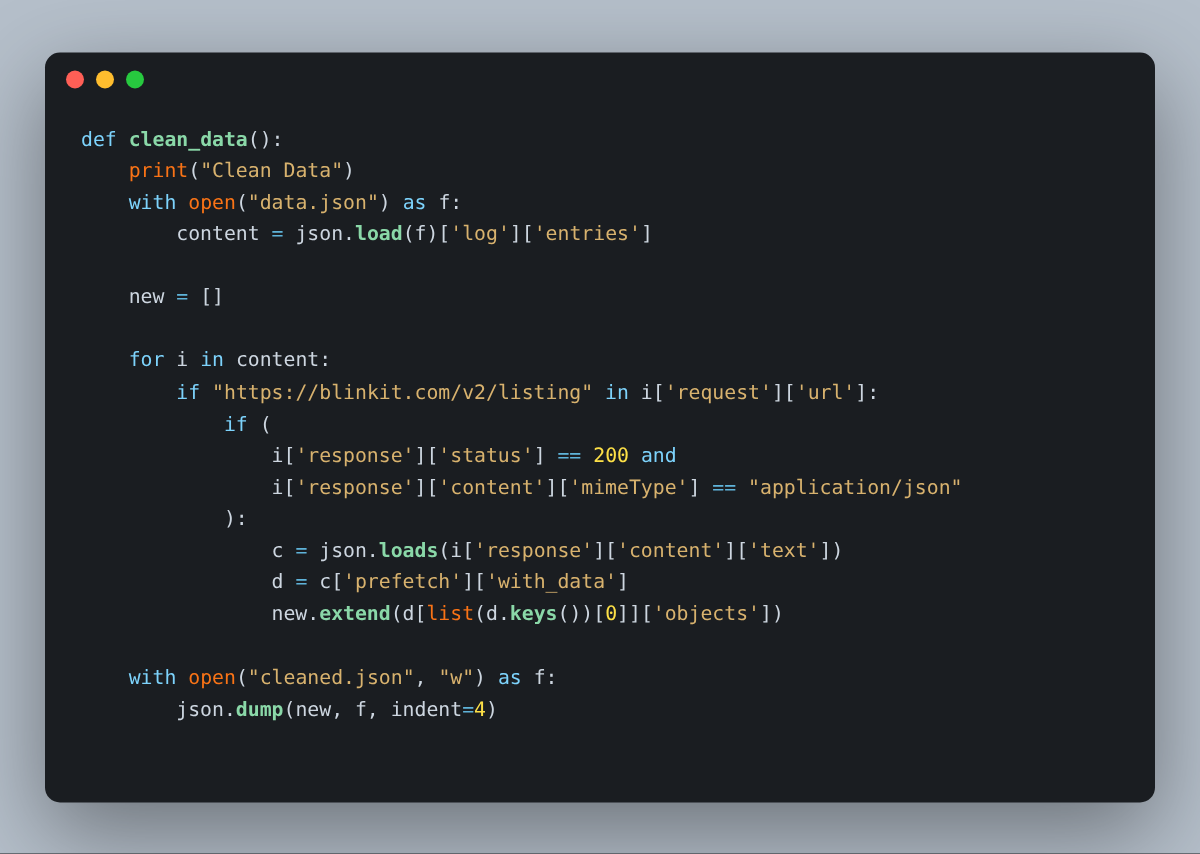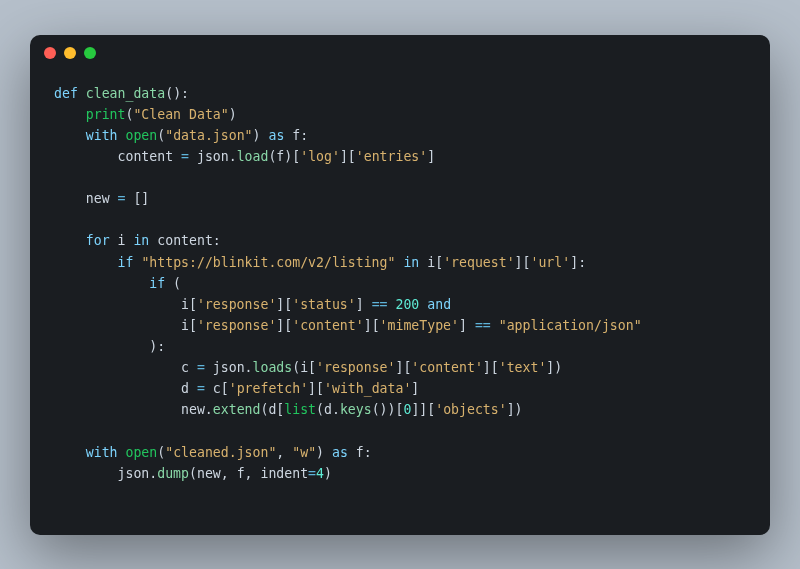--- a/index.html
+++ b/index.html
@@ -36,27 +36,27 @@
     .dot-yellow { background: #ffbd2e; }
     .dot-green { background: #27c93f; }
     .code {
       padding: 12px 24px;
       font-size: 13.2px;
       line-height: 1.6;
       color: #c9d1d9;
       white-space: pre;
     }
     .kw { color: #7dd3fc; }
-    .fn { color: #8ad8a8; }
+    .fn { color: #8ad8a8; font-weight: bold; }
     .pn { color: #cdd6e0; }
     .str { color: #d8b26e; }
     .op { color: #5fb3d9; }
-    .num { color: #5eead4; }
+    .num { color: #fde047; }
     .dot-op { color: #cdd6e0; }
-    .builtin { color: #22c55e; margin-top: 34px; }
+    .builtin { color: #f97316; margin-top: 34px; }
   </style>
 </head>
 <body>
 
 <div class="window">
   <div class="titlebar">
     <div class="dot dot-red"></div>
     <div class="dot dot-yellow"></div>
     <div class="dot dot-green"></div>
   </div>

